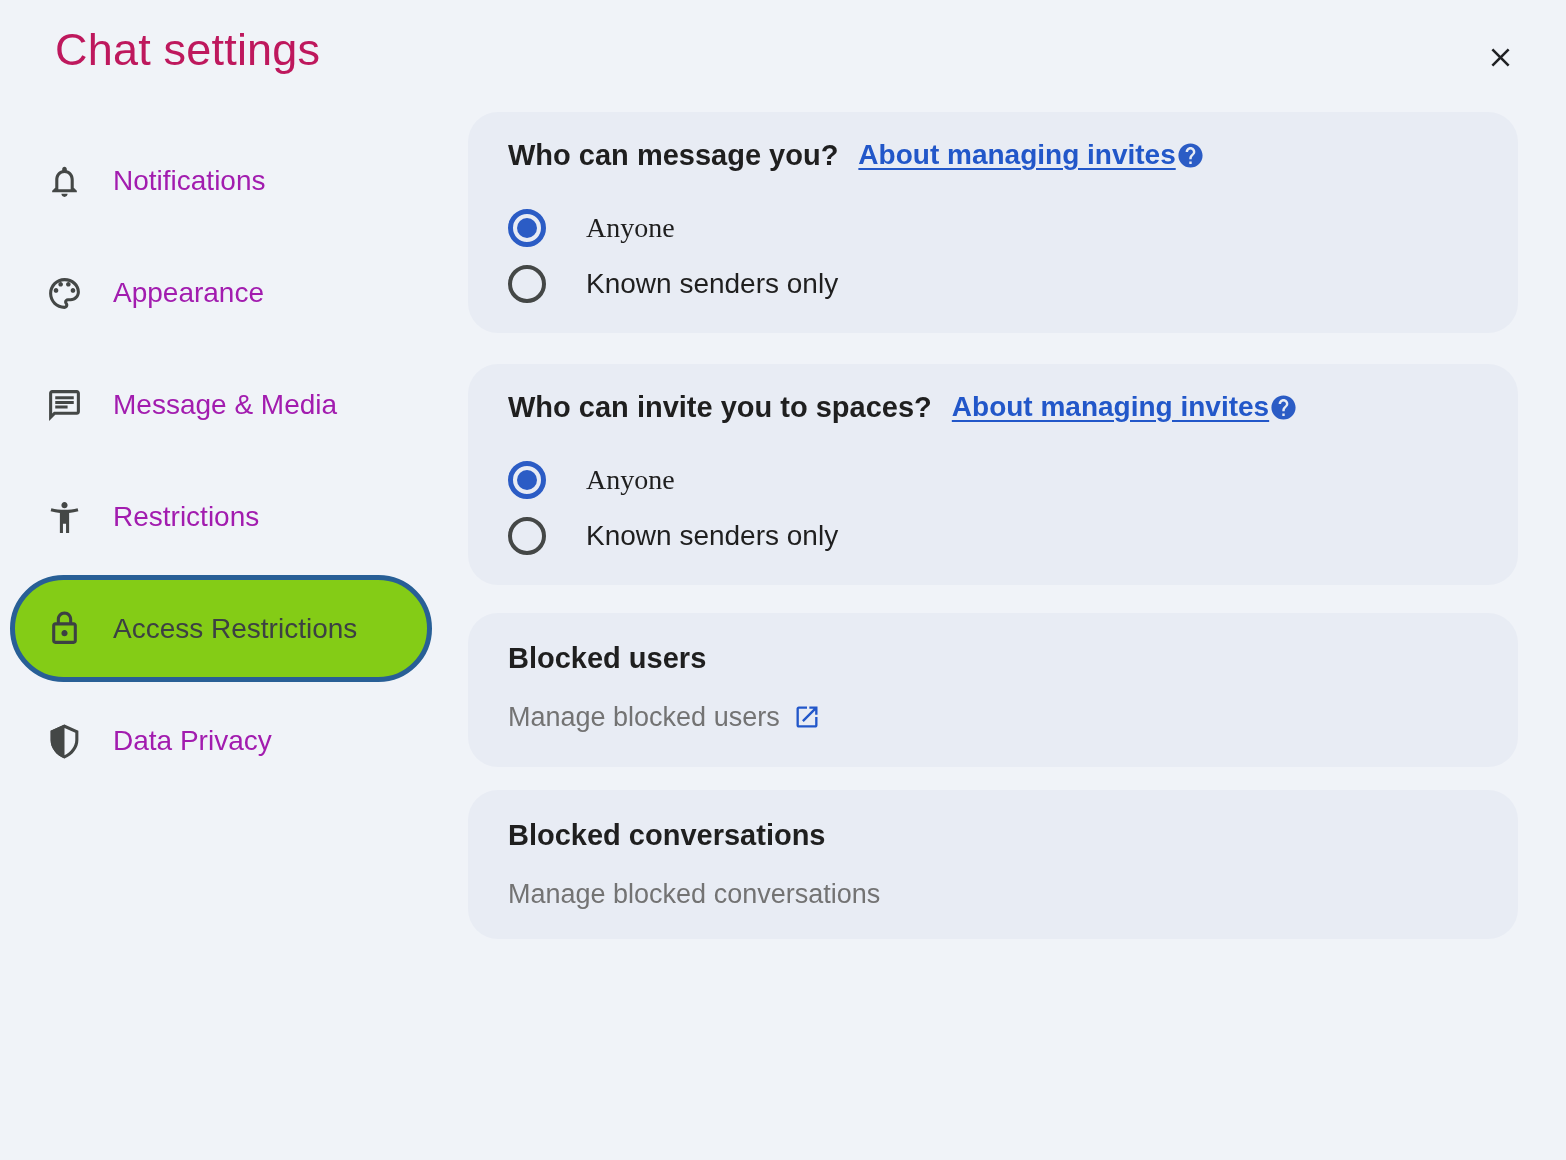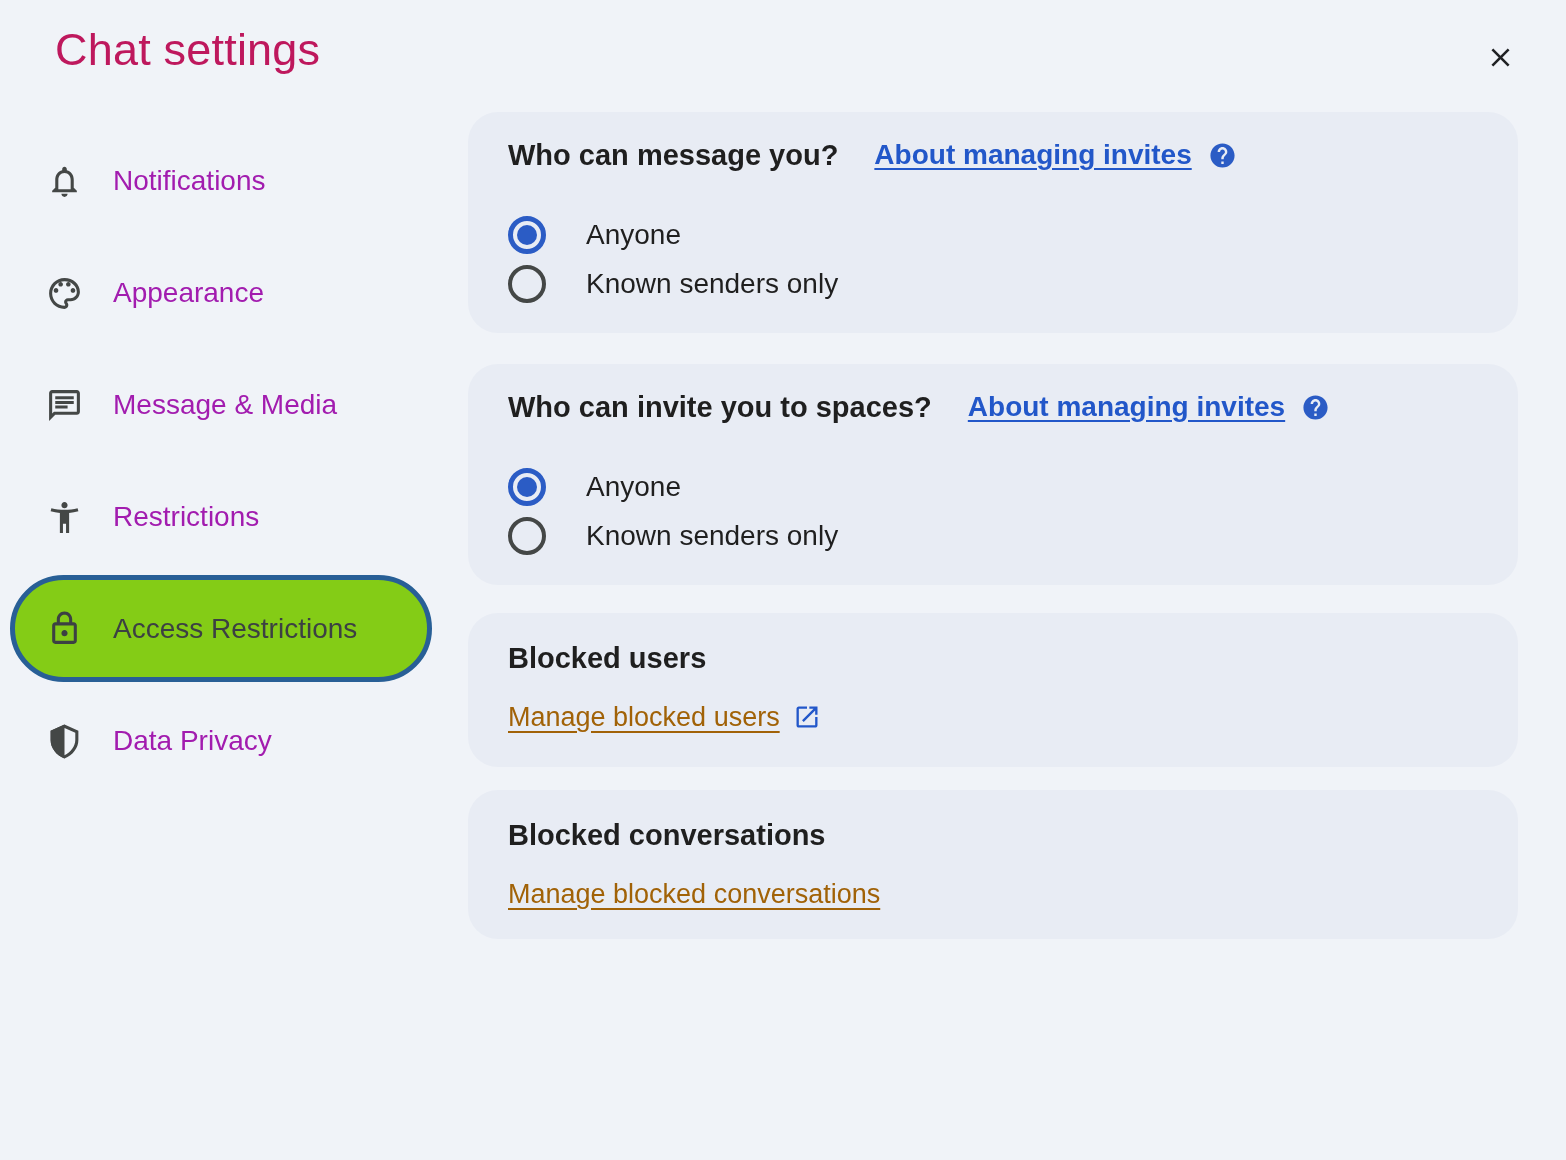--- a/index.html
+++ b/index.html
@@ -50,57 +50,57 @@
     position: absolute; left: 468px; width: 1050px;
     background: #e8ecf4; border-radius: 30px;
   }
   .card-1 { top: 112px; height: 221px; }
   .card-2 { top: 364px; height: 221px; text-align: right; }
   .card-3 { top: 613px; height: 154px; }
   .card-4 { top: 790px; height: 149px; }
 
   .card-head {
     position: absolute; left: 40px; top: 24px; height: 38px;
-    display: flex; align-items: center; gap: 16px; white-space: nowrap;
+    display: flex; align-items: center; white-space: nowrap;
   }
   .card-heading { font-size: 29px; font-weight: 700; color: #1f1f1f; }
   .about-link {
     font-size: 28px; font-weight: 700; color: #2257c9;
     text-decoration: underline; text-underline-offset: 4px; cursor: pointer; margin-left: 20px;
   }
   .help-badge { width: 29px; height: 29px; display: inline-flex; cursor: pointer; }
   .help-badge svg { width: 29px; height: 29px; fill: #2b5cc5; }
 
   .radio-row {
     position: absolute; left: 40px; height: 38px;
     display: flex; align-items: center; gap: 40px;
     font-size: 28px; color: #1f1f1f; cursor: pointer;
   }
-  .row-1 { top: 104px; }
+  .row-1 { top: 97px; font-family: Liberation Serif, serif; }
   .row-2 { top: 153px; }
   .radio { width: 38px; height: 38px; border-radius: 50%; box-sizing: border-box; position: relative; flex: 0 0 38px; }
   .radio.on  { border: 5px solid #2b5cc5; }
   .radio.on::after {
     content: ""; position: absolute; left: 50%; top: 50%;
     width: 20px; height: 20px; margin: -10px 0 0 -10px;
     border-radius: 50%; background: #2b5cc5;
   }
   .radio.off { border: 4px solid #444746; }
 
   .card-title {
     position: absolute; left: 40px; top: 29px;
     font-size: 29px; font-weight: 700; color: #1f1f1f;
   }
   .manage-row {
     position: absolute; left: 40px; top: 87px; height: 34px;
     display: flex; align-items: center; gap: 13px; white-space: nowrap;
   }
   .manage-link {
-    font-size: 27px; font-weight: 500; color: #a16207;
-    text-decoration: underline; text-underline-offset: 5px; cursor: pointer;
+    font-size: 27px; font-weight: 500; color: #737373;
+    text-underline-offset: 5px; cursor: pointer;
   }
   .ext-icon { width: 28px; height: 28px; display: inline-flex; }
   .ext-icon svg { width: 28px; height: 28px; fill: #2257c9; }
 </style>
 </head>
 <body>
 
 <div class="dialog">
 
   <div class="title">Chat settings</div>

